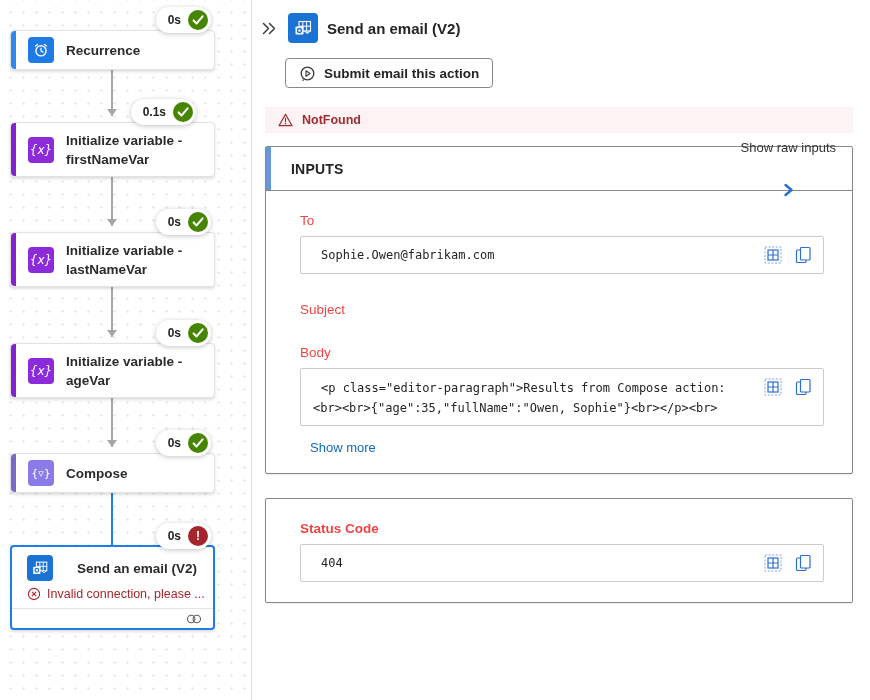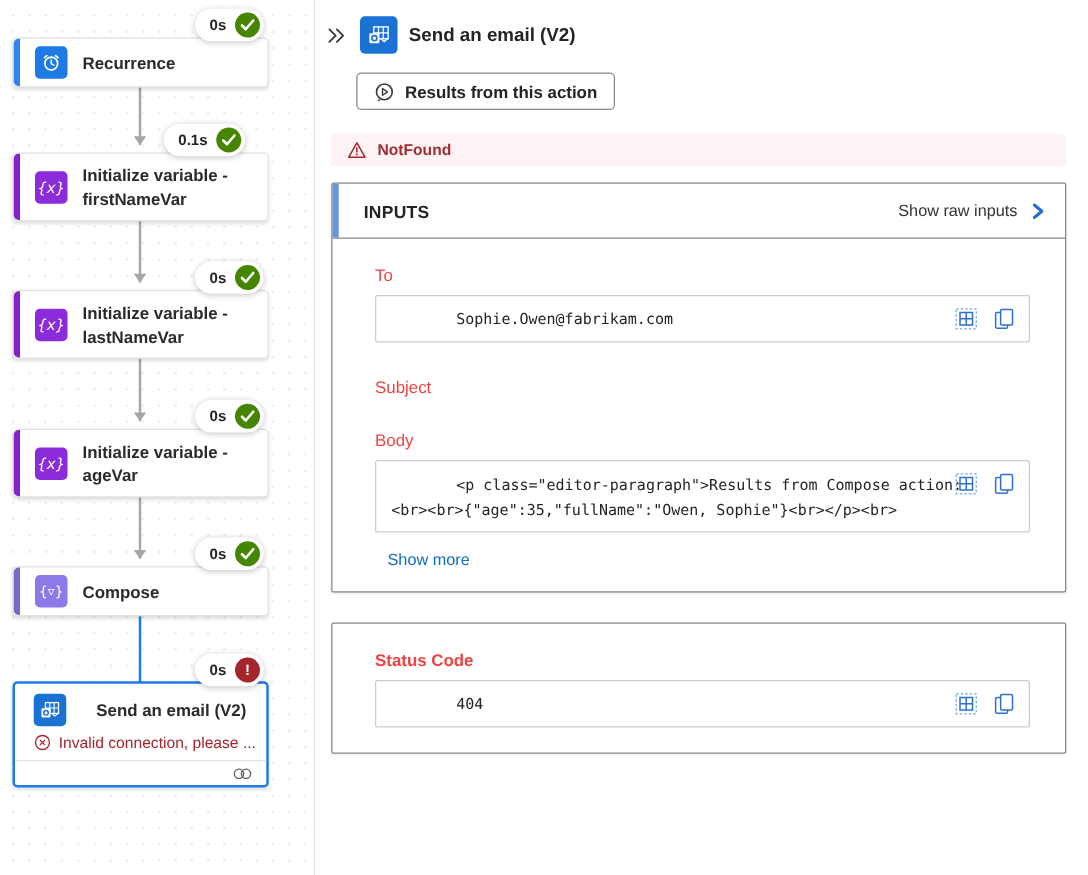--- a/index.html
+++ b/index.html
@@ -67,33 +67,33 @@
     display:flex; align-items:center; gap:9px; padding-left:13px; }
   .banner-text { font-size:12.5px; font-weight:700; color:#a02d33; }
 
   .card { margin:13px 0 0 13px; width:588px; background:#fff;
     border:1px solid #8a8886; border-radius:2px; box-shadow:0 1px 2px rgba(0,0,0,.08); }
   .card + .card { margin-top:24px; }
   .chead { position:relative; height:44px; display:flex; align-items:center;
     border-bottom:1px solid #8a8886; padding:0 16px 0 25px;text-align:center; }
   .caccent { position:absolute; left:0; top:0; bottom:0; width:5px; }
   .ctitle { font-size:14px; font-weight:600; letter-spacing:.2px; color:#242424; }
-  .rawlink { margin-left:auto; display:flex; align-items:center; gap:11px;
-    font-size:13px; color:#333; cursor:pointer; text-decoration:none; }
+  .rawlink { margin-left:auto; display:flex; align-items:center; gap:28px;
+    font-size:13px; color:#333; cursor:pointer; text-decoration:none;flex-direction:column; }
 
   .cbody { padding:4px 28px 0 34px; }
   .flabel { font-size:13.5px; color:#ef4444; margin:28px 0 8px; }
   .flabel.first { margin-top:18px; }
   .flabel.bold { font-weight:600; }
   .fbox { position:relative; border:1px solid #cfcdcb; border-radius:2px; height:38px;
     display:flex; align-items:center; padding-left:20px; background:#fff; }
   .fbox.tall { height:58px; flex-direction:column; align-items:flex-start;
     justify-content:flex-start; padding-top:9px; }
   .mono { font-family:"DejaVu Sans Mono", monospace; font-size:12px; color:#242424;
-    line-height:20px; white-space:pre;margin-left:44px; }
+    line-height:20px; white-space:pre; }
   .ficons { position:absolute; top:9px; right:11px; display:flex; gap:13px; }
   .ficons span { display:flex; cursor:pointer; }
   .showmore { display:inline-block; margin:14px 0 18px 10px; font-size:13px;
     cursor:pointer; text-decoration:none; }
   .outbody { padding-bottom:20px; }
 </style>
 </head>
 <body>
 
 <div class="app">
@@ -246,21 +246,21 @@
       </span>
       <h1 class="ptitle">Send an email (V2)</h1>
     </div>
 
     <button class="submit-btn">
       <svg width="17" height="17" viewBox="0 0 17 17" fill="none">
         <circle cx="8.5" cy="8.5" r="6.3" stroke="#3b3a39" stroke-width="1.3"></circle>
         <path d="M7 5.8l4 2.7-4 2.7z" stroke="#3b3a39" stroke-width="1.1" stroke-linejoin="round"></path>
         <path d="M4.4 13.9l-1.5 1.4 2.2.6" fill="#3b3a39"></path>
       </svg>
-      <span>Results from this action</span>
+      <span>Submit email this action</span>
     </button>
 
 
     <div class="banner" style="background-color: rgb(253, 243, 244);">
       <svg width="15" height="14" viewBox="0 0 15 14" fill="none">
         <path d="M7.5 1.3L14 12.7H1z" stroke="#a4262c" stroke-width="1.2" stroke-linejoin="round"></path>
         <path d="M7.5 5.2v3.4" stroke="#a4262c" stroke-width="1.2" stroke-linecap="round"></path>
         <circle cx="7.5" cy="10.6" r="0.8" fill="#a4262c"></circle>
       </svg>
       <span class="banner-text">NotFound</span>

